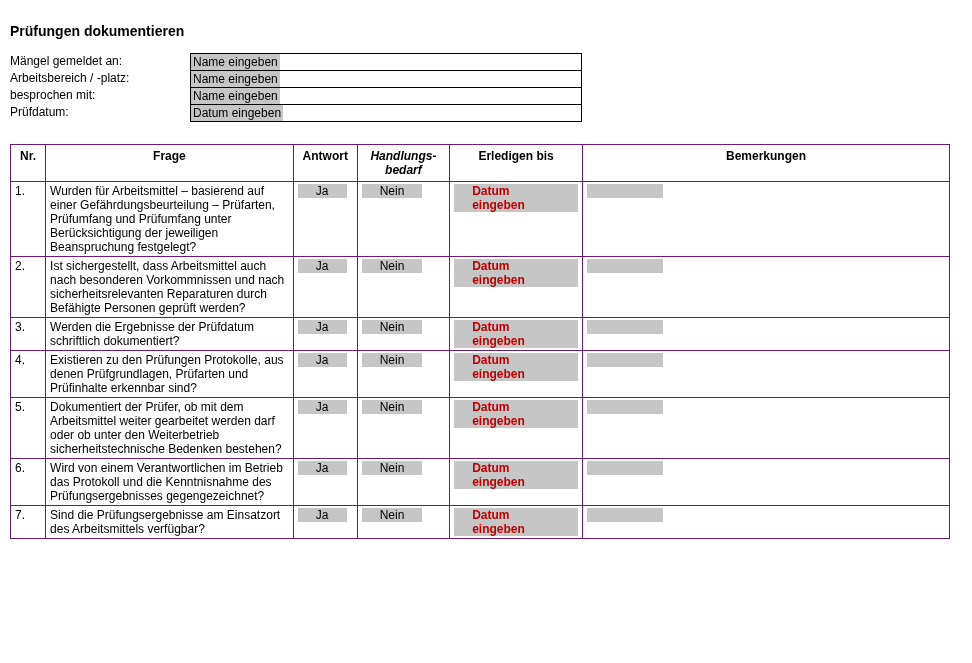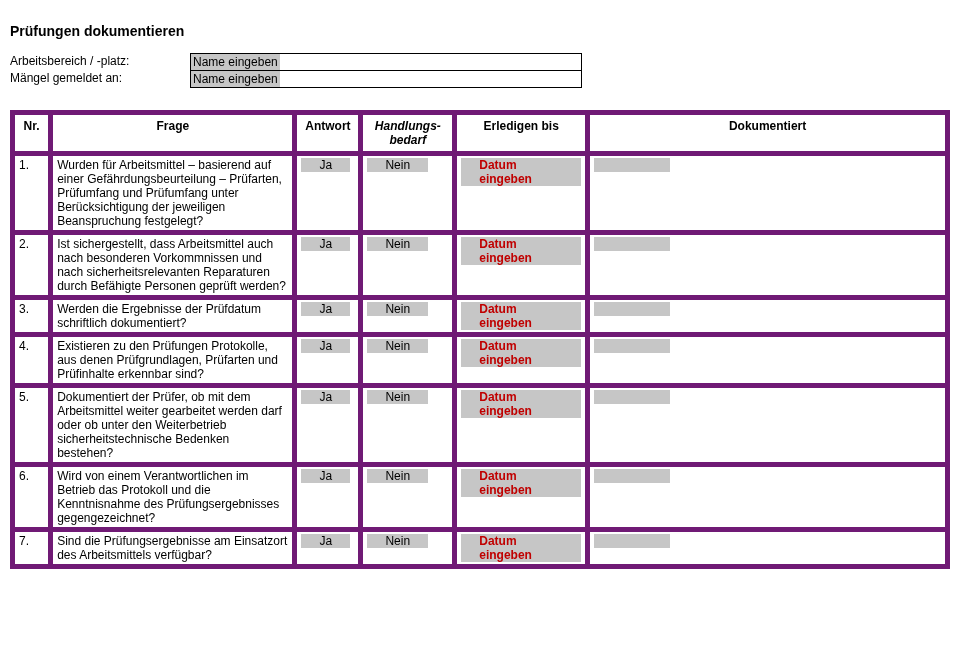--- a/index.html
+++ b/index.html
@@ -38,21 +38,21 @@
   .placeholder {
     background: #c6c6c6;
     display: inline-block;
     padding: 0 2px;
   }
   .main-table {
     border-collapse: collapse;
     width: 940px;
   }
   .main-table th, .main-table td {
-    border: 5px solid #701a75;
+    border: 1px solid #701a75;
     vertical-align: top;
     padding: 2px 4px;
     text-align: left;
   }
   .main-table th {
     text-align: center;
     font-weight: bold;
     font-size: 12px;
     padding: 4px 2px;
   }
@@ -73,42 +73,50 @@
   .bem-ph { min-width: 40px; height: 14px; }
 </style>
 </head>
 <body>
 
 <h1>Prüfungen dokumentieren</h1>
 
 <table class="meta-table">
   <tbody id="meta-body">
       <tr>
+        <td class="meta-label">Mängel gemeldet an:</td>
+        <td class="meta-field"><span class="placeholder">Name eingeben</span></td>
+      </tr>
+      <tr>
         <td class="meta-label">Arbeitsbereich / -platz:</td>
         <td class="meta-field"><span class="placeholder">Name eingeben</span></td>
       </tr>
       <tr>
-        <td class="meta-label">Mängel gemeldet an:</td>
+        <td class="meta-label">besprochen mit:</td>
         <td class="meta-field"><span class="placeholder">Name eingeben</span></td>
+      </tr>
+      <tr>
+        <td class="meta-label">Prüfdatum:</td>
+        <td class="meta-field"><span class="placeholder">Datum eingeben</span></td>
       </tr>
     </tbody>
 </table>
 
 <table class="main-table">
   <thead>
     <tr>
       <th class="col-nr">Nr.</th>
       <th class="col-frage">Frage</th>
       <th class="col-ant">Antwort</th>
       <th class="col-hand">
         <span>Handlungs-</span><br>
         <span>bedarf</span>
       </th>
       <th class="col-erl">Erledigen bis</th>
-      <th class="col-bem">Dokumentiert</th>
+      <th class="col-bem">Bemerkungen</th>
     </tr>
   </thead>
   <tbody id="main-body">
       <tr>
         <td class="nr-cell">1.</td>
         <td>Wurden für Arbeitsmittel – basierend auf einer Gefährdungsbeurteilung – Prüfarten, Prüfumfang und Prüfumfang unter Berücksichtigung der jeweiligen Beanspruchung festgelegt?</td>
         <td><span class="ant">Ja</span></td>
         <td><span class="hand">Nein</span></td>
         <td><span class="erl">Datum eingeben</span></td>
         <td><span class="bem-ph">&nbsp;</span></td>

